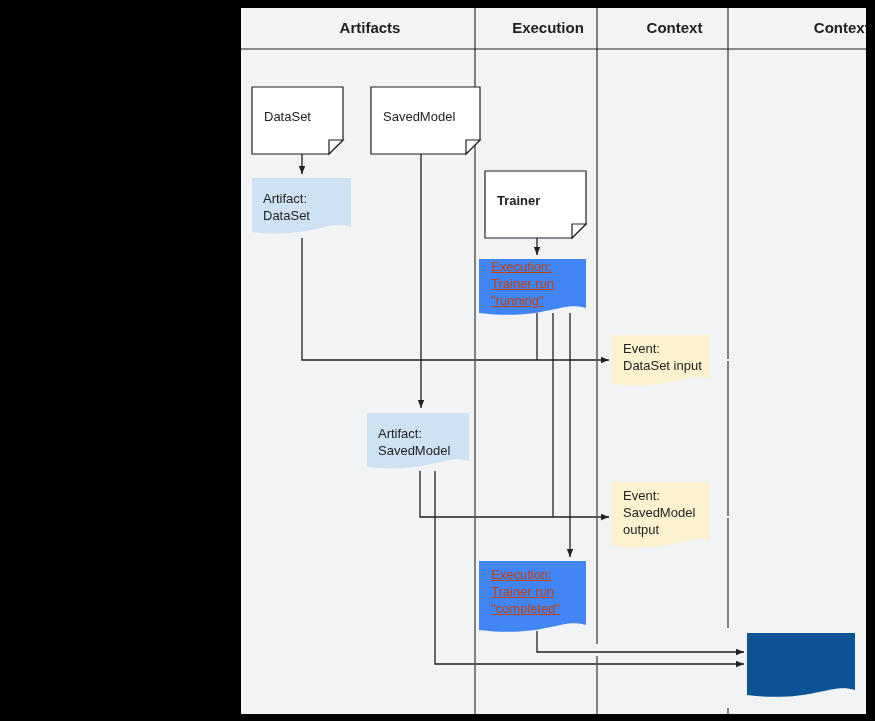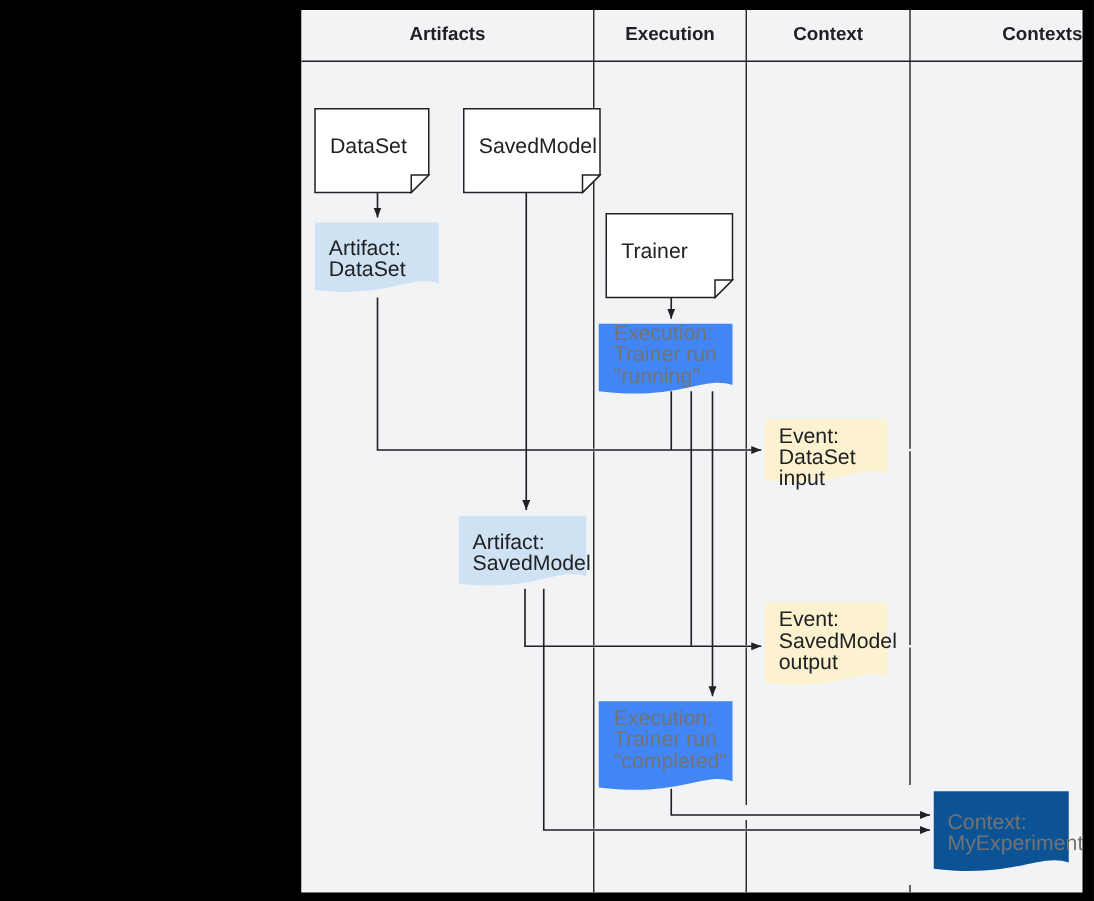--- a/index.html
+++ b/index.html
@@ -35,30 +35,31 @@
     height: 706px;
     overflow: visible;
   }
   .col-header {
     position: absolute;
     text-align: center;
     font-size: 15px;
     font-weight: bold;
     color: #202124;
     top: 11px;
+    padding-left: 12px;
   }
   .node-label {
     position: absolute;
-    font-size: 17px;
+    font-size: 13px;
     line-height: 17px;
     color: #202124;
     white-space: pre-line;
     pointer-events: none;
   }
-  .node-label.light { color: #737373; }
+  .node-label.light { color: #c2410c; text-decoration: underline; }
 </style>
 </head>
 <body>
 
 <div id="root">
   <div id="canvas">
 
     <div class="col-header" style="left:0px; width:234px;">Artifacts</div>
     <div class="col-header" style="left:234px; width:122px;">Execution</div>
     <div class="col-header" style="left:356px; width:131px;">Context</div>
@@ -149,21 +150,21 @@
 
       <g>
         <path d="M506,625 L614,625 L614,682 C591,674 570,695 506,687 Z" fill="#0B5394"></path>
       </g>
     </svg>
 
     <div class="node-label" style="left:23px; top:100px; width:80px;">DataSet</div>
 
     <div class="node-label" style="left:142px; top:100px; width:100px;">SavedModel</div>
 
-    <div class="node-label" style="left:256px; top:184px; width:90px;">Trainer</div>
+    <div class="node-label" style="left:256px; top:184px; width:90px;font-weight:bold;">Trainer</div>
 
     <div class="node-label" style="left:22px; top:182px; width:100px;">Artifact:
 DataSet</div>
 
     <div class="node-label" style="left:137px; top:417px; width:110px;">Artifact:
 SavedModel</div>
 
     <div class="node-label light" style="left:250px; top:250px; width:105px;">Execution:
 Trainer run
 "running"</div>
@@ -172,17 +173,15 @@
 Trainer run
 "completed"</div>
 
     <div class="node-label" style="left:382px; top:332px; width:100px;">Event:
 DataSet input</div>
 
     <div class="node-label" style="left:382px; top:479px; width:100px;">Event:
 SavedModel
 output</div>
 
-    <div class="node-label light" style="left:517px; top:641px; width:110px;">Context:
-MyExperiment</div>
 
   </div>
 </div>
 
 </body></html>

